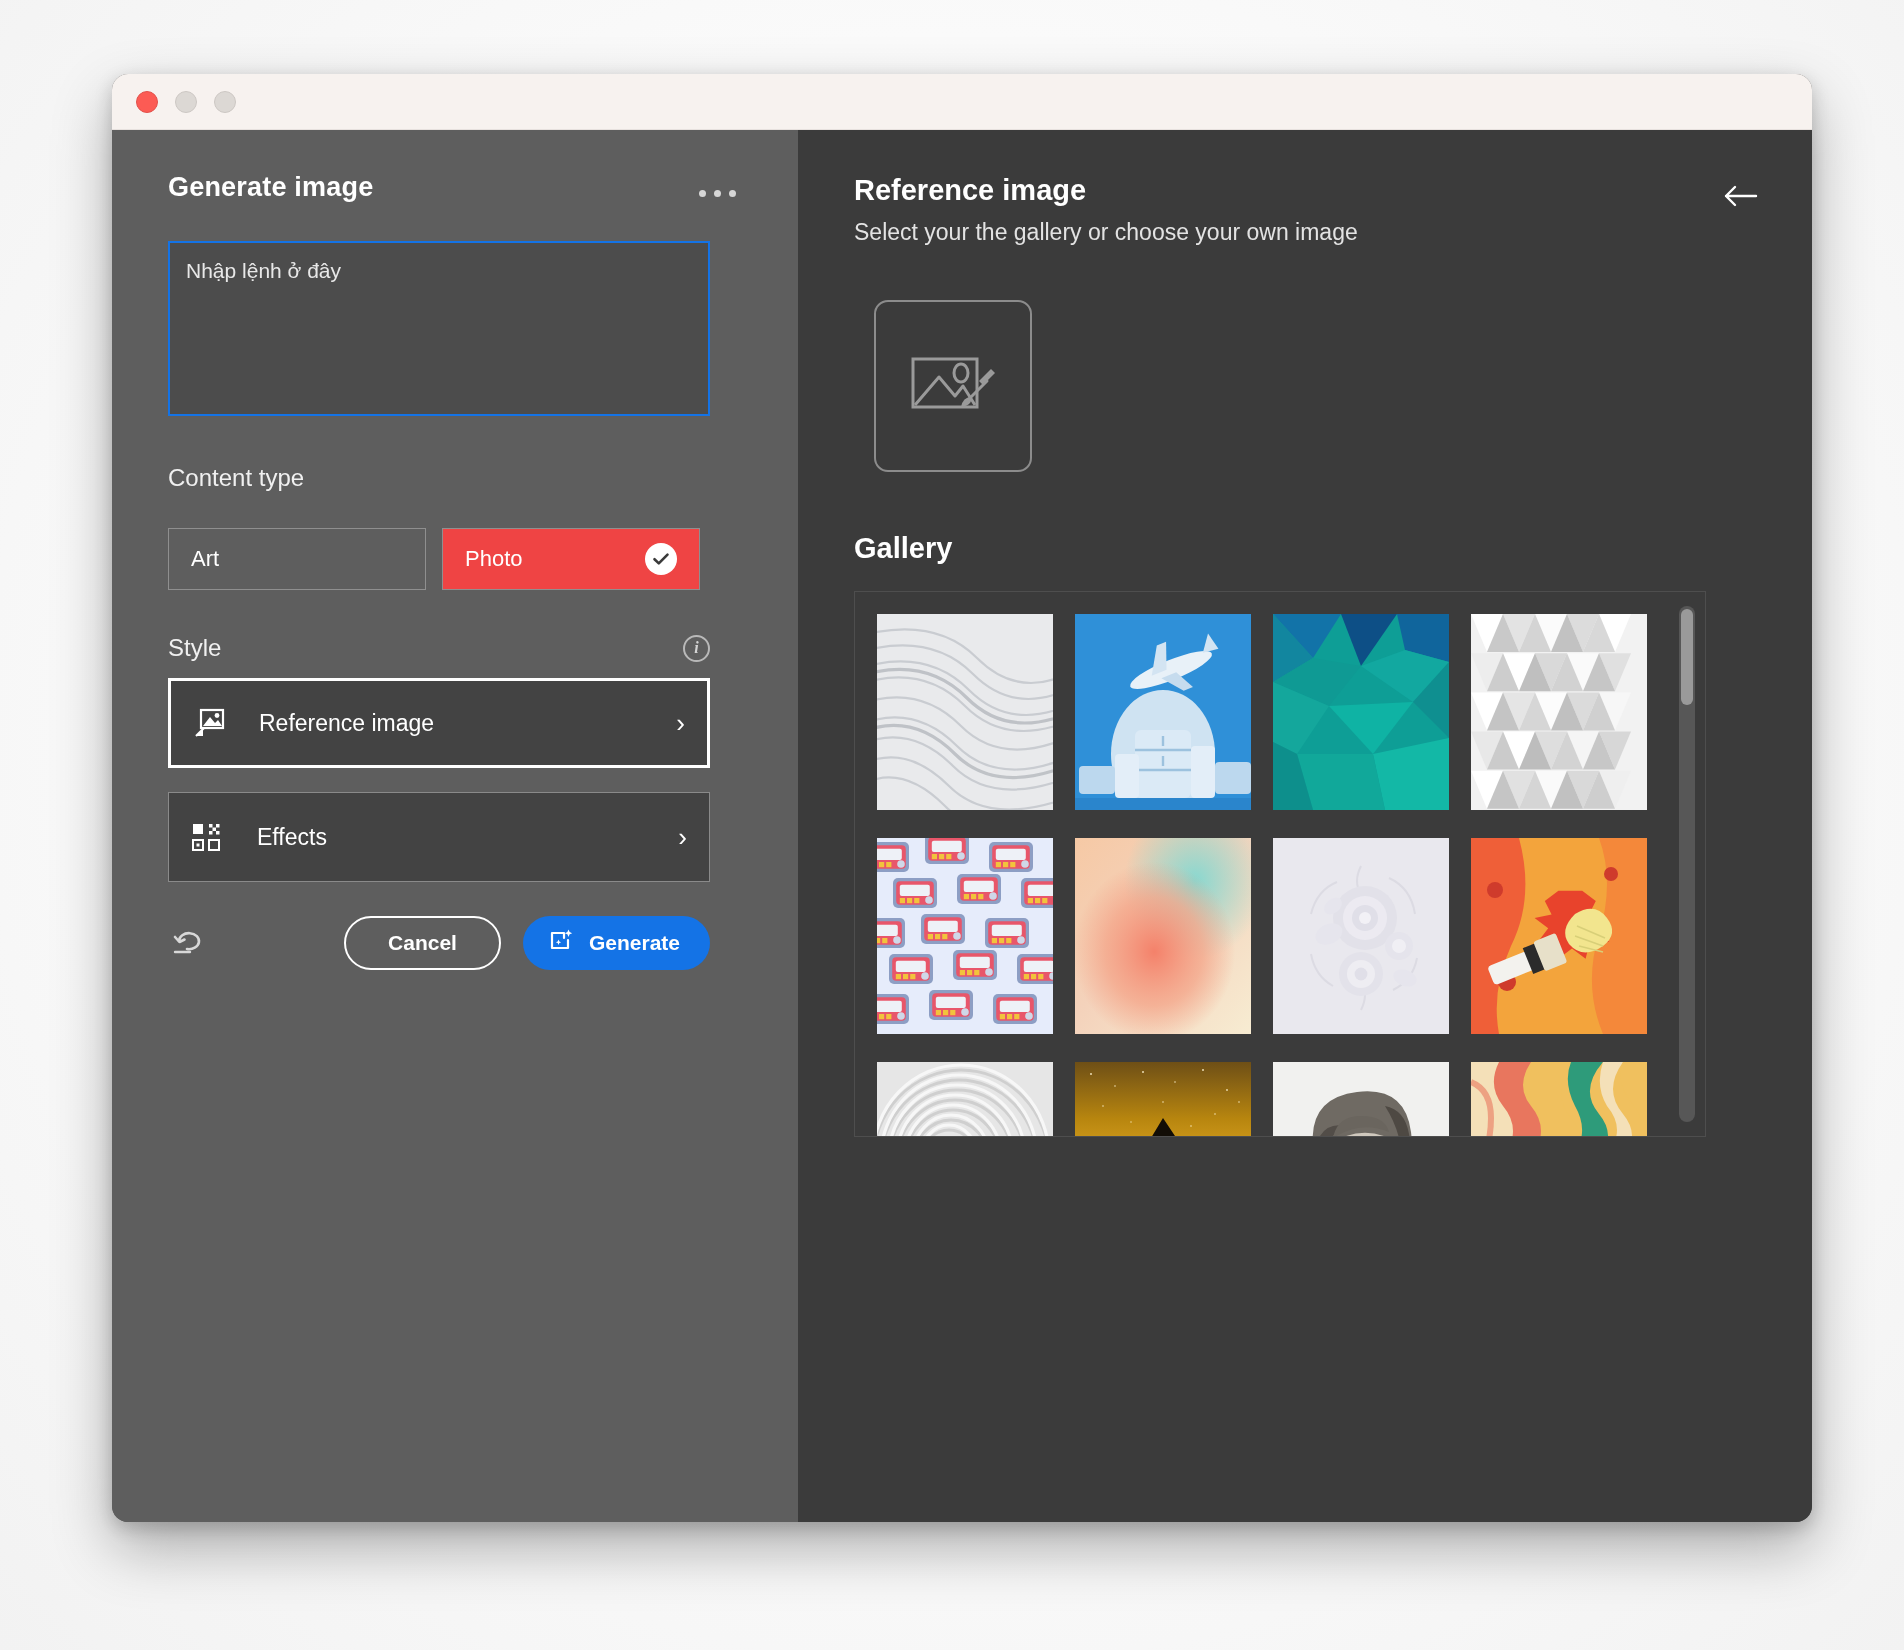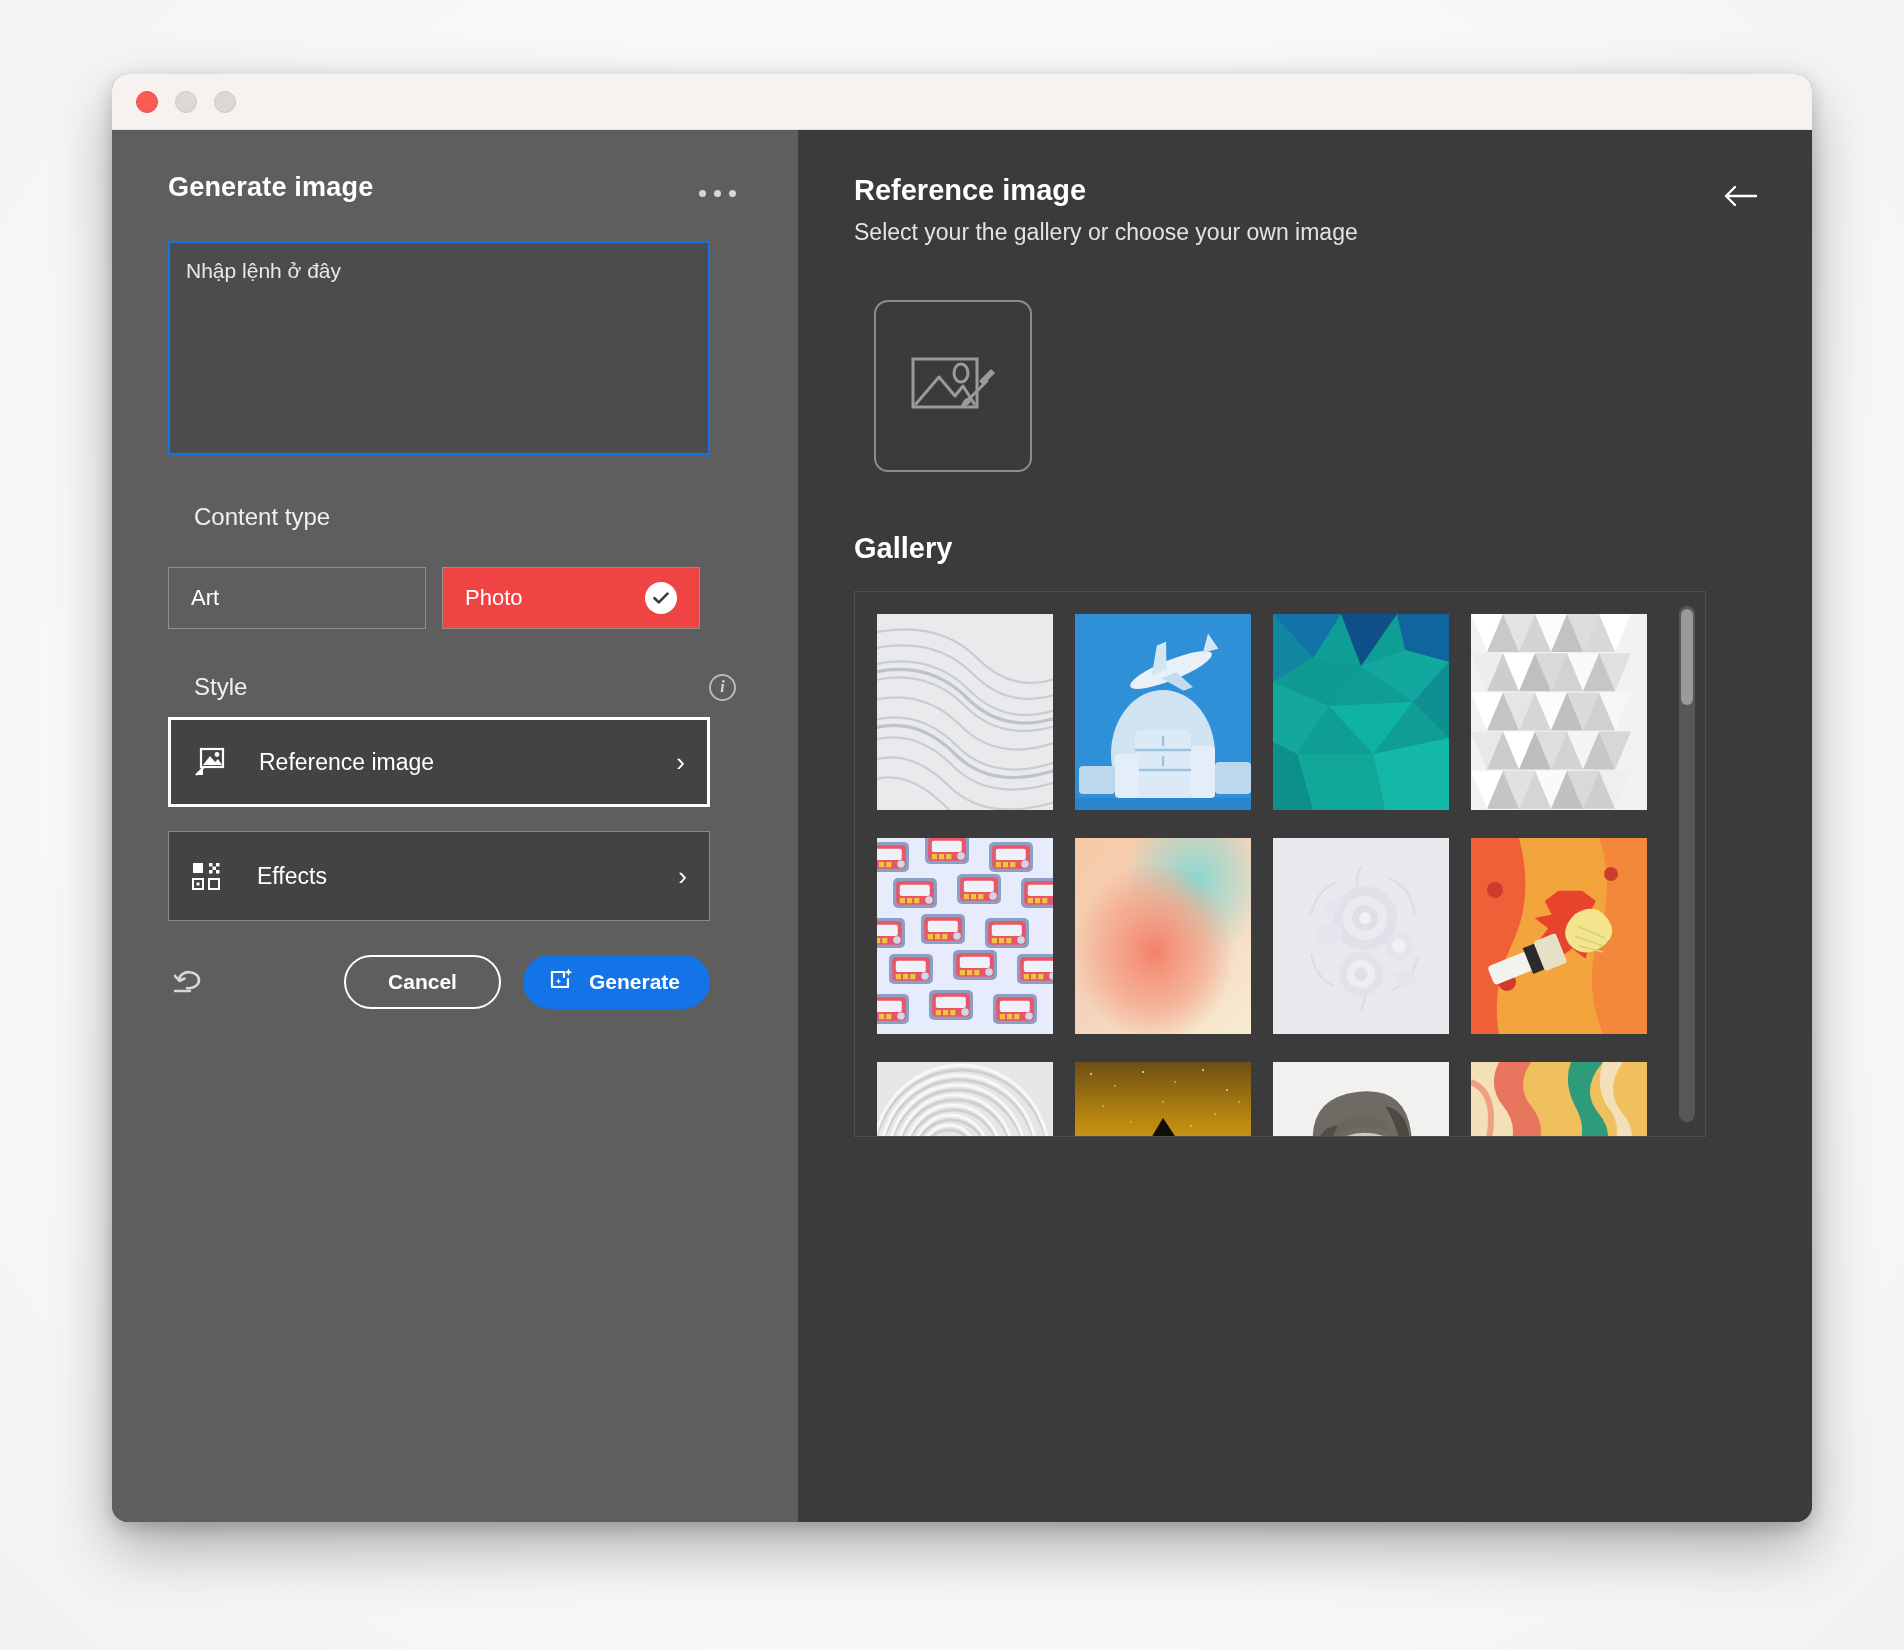--- a/index.html
+++ b/index.html
@@ -50,33 +50,33 @@
     padding-right: 6px;
   }
   .panel-title {
     font-size: 27px; font-weight: bold; color: #ffffff; letter-spacing: .2px;
   }
   .dots { display: flex; gap: 8px; align-items: center; padding-top: 18px; cursor: pointer; }
   .dots i { width: 7px; height: 7px; border-radius: 50%; background: #d6d6d6; display: block; }
 
   .prompt-box {
     margin-top: 38px;
-    width: 542px; height: 214px;
+    width: 542px; height: 175px;
     background: #4c4c4c;
     border: 2px solid #1473e6;
     color: #ffffff;
     font-size: 21px; font-family: "Liberation Sans", sans-serif;
     padding: 14px 16px;
     resize: none; outline: none;
     line-height: 1.35;
   }
   .prompt-box::placeholder { color: #e8e8e8; }
 
   .section-label {
-    color: #f0f0f0; font-size: 24px; margin-top: 44px; margin-bottom: 16px; margin-left: 26px;
+    color: #f0f0f0; font-size: 24px; margin-top: 44px; margin-bottom: 16px;
   }
   .section-label.with-info {
     display: flex; align-items: center; justify-content: space-between;
     width: 542px;
   }
   .info-icon {
     width: 27px; height: 27px; border-radius: 50%;
     border: 2px solid #b9b9b9; color: #d5d5d5;
     font-size: 16px; font-weight: bold; font-style: italic;
     display: flex; align-items: center; justify-content: center;

